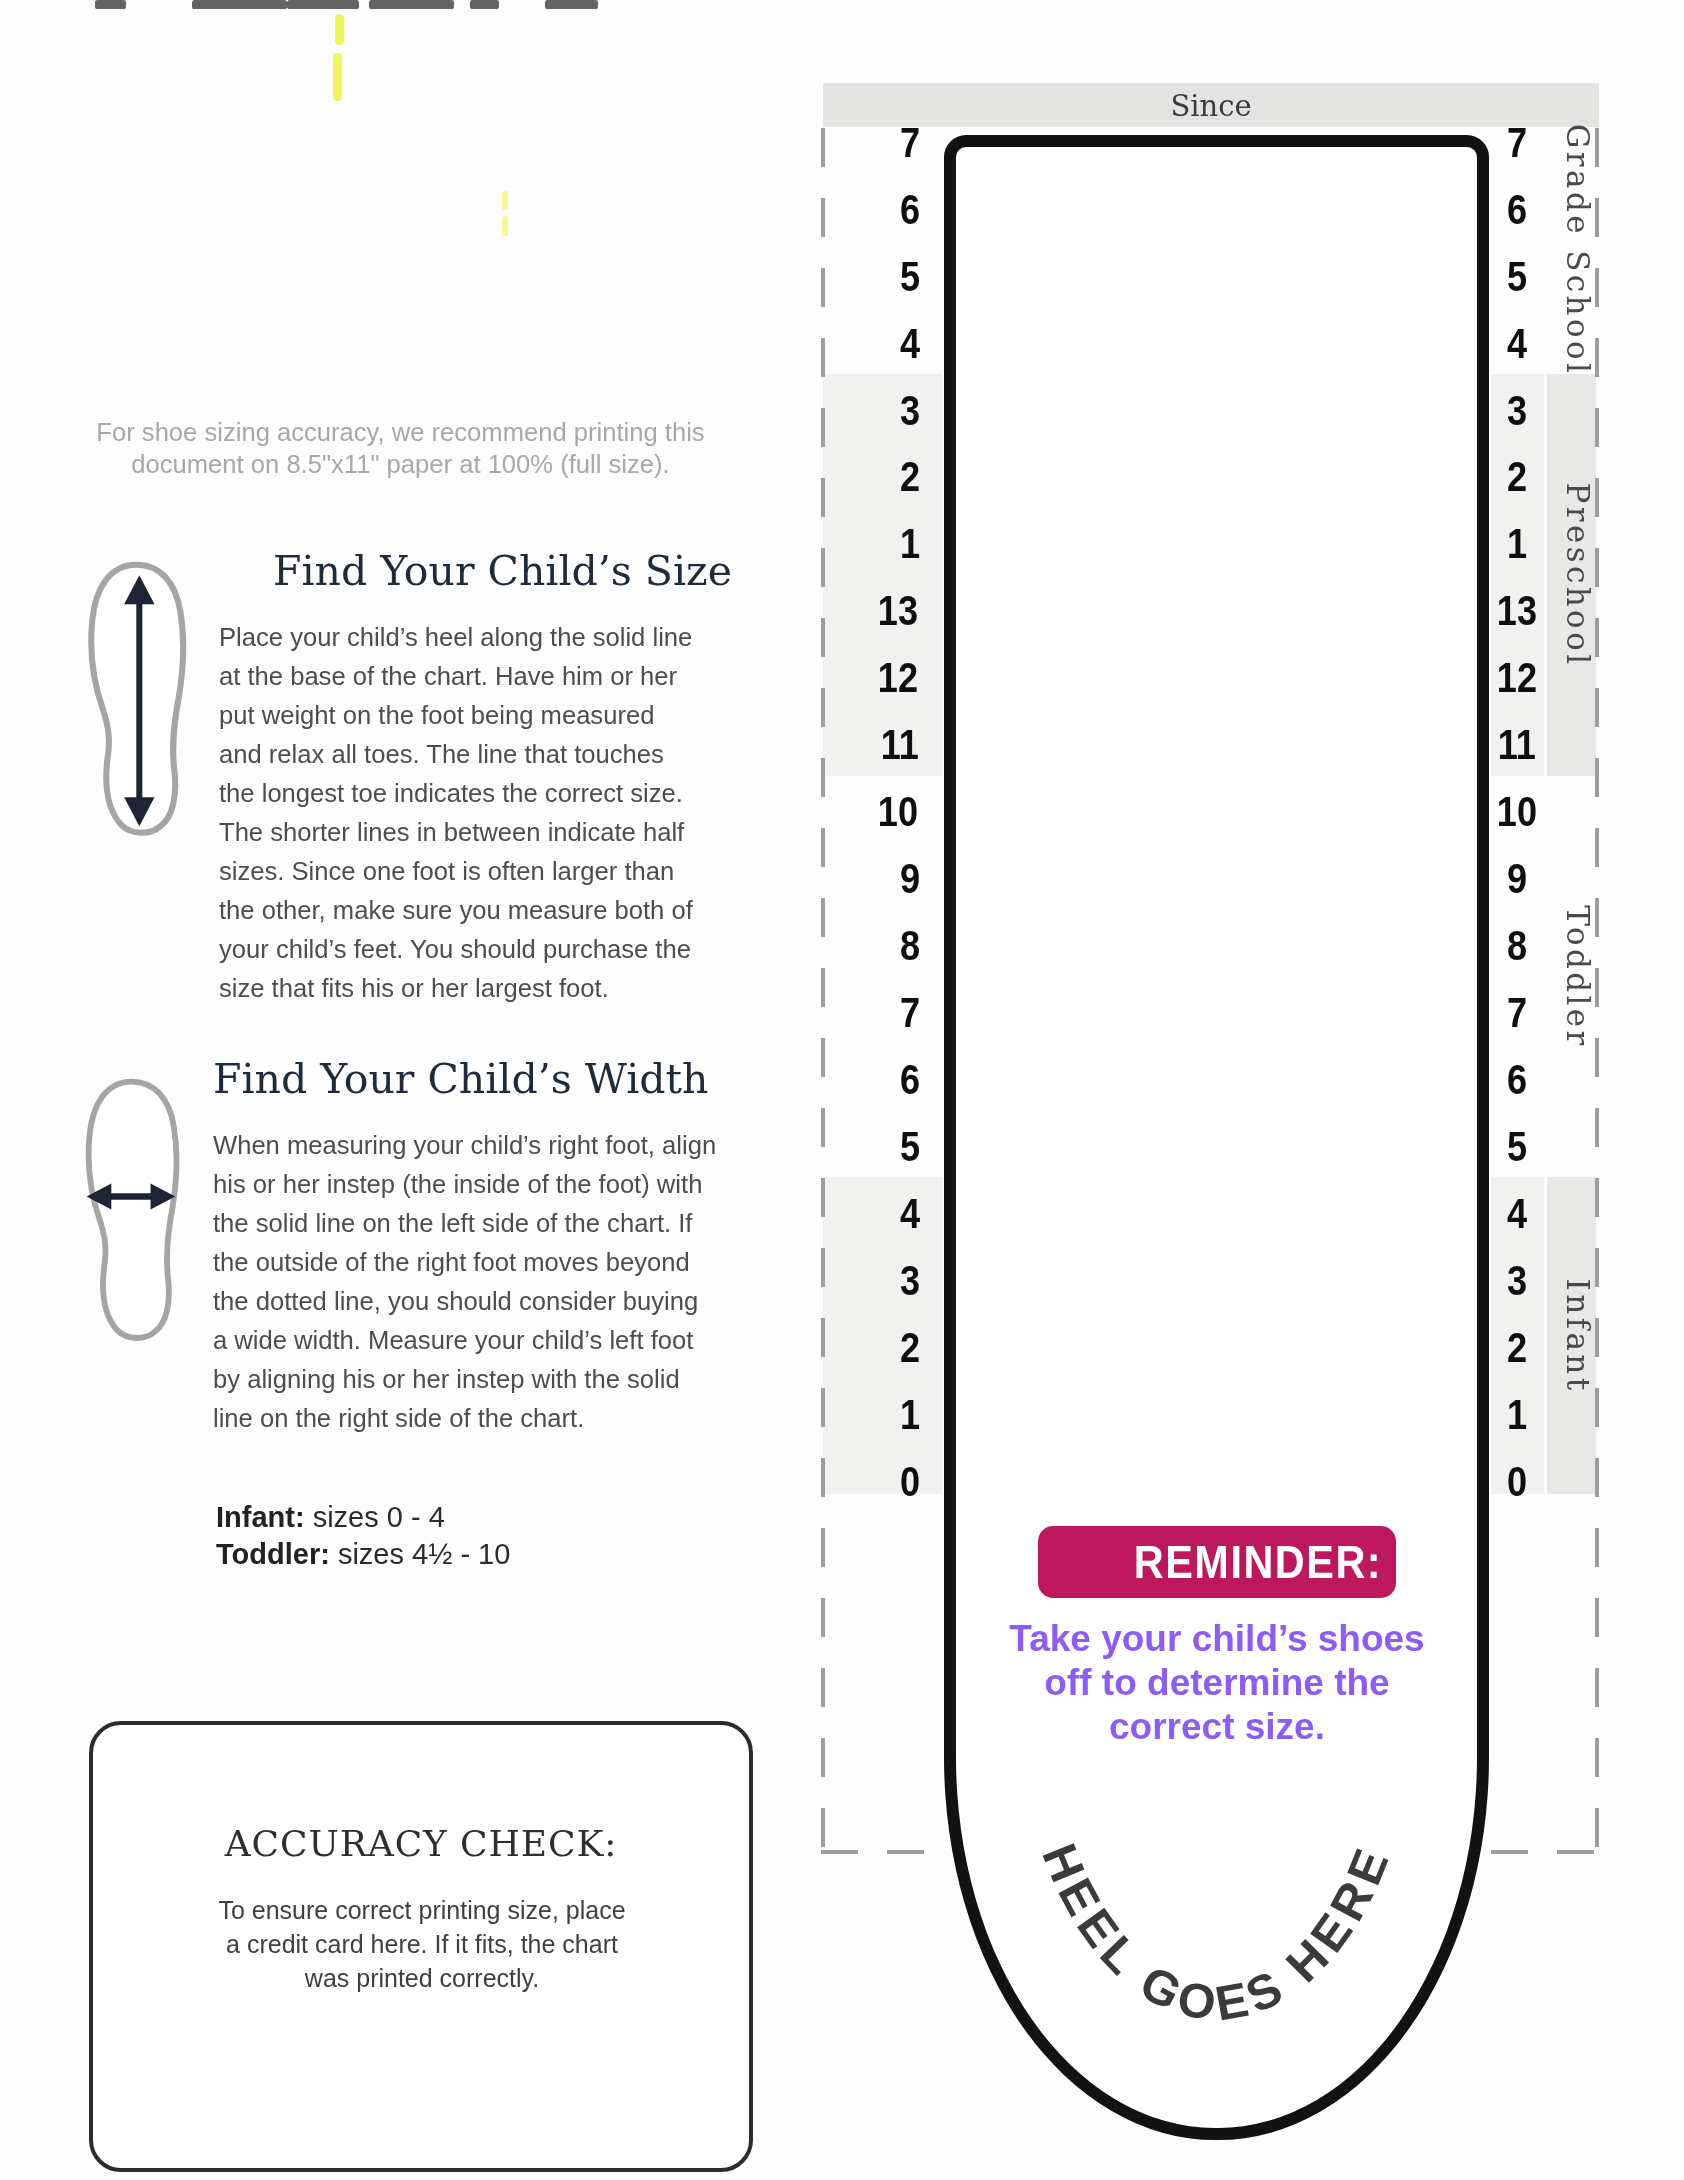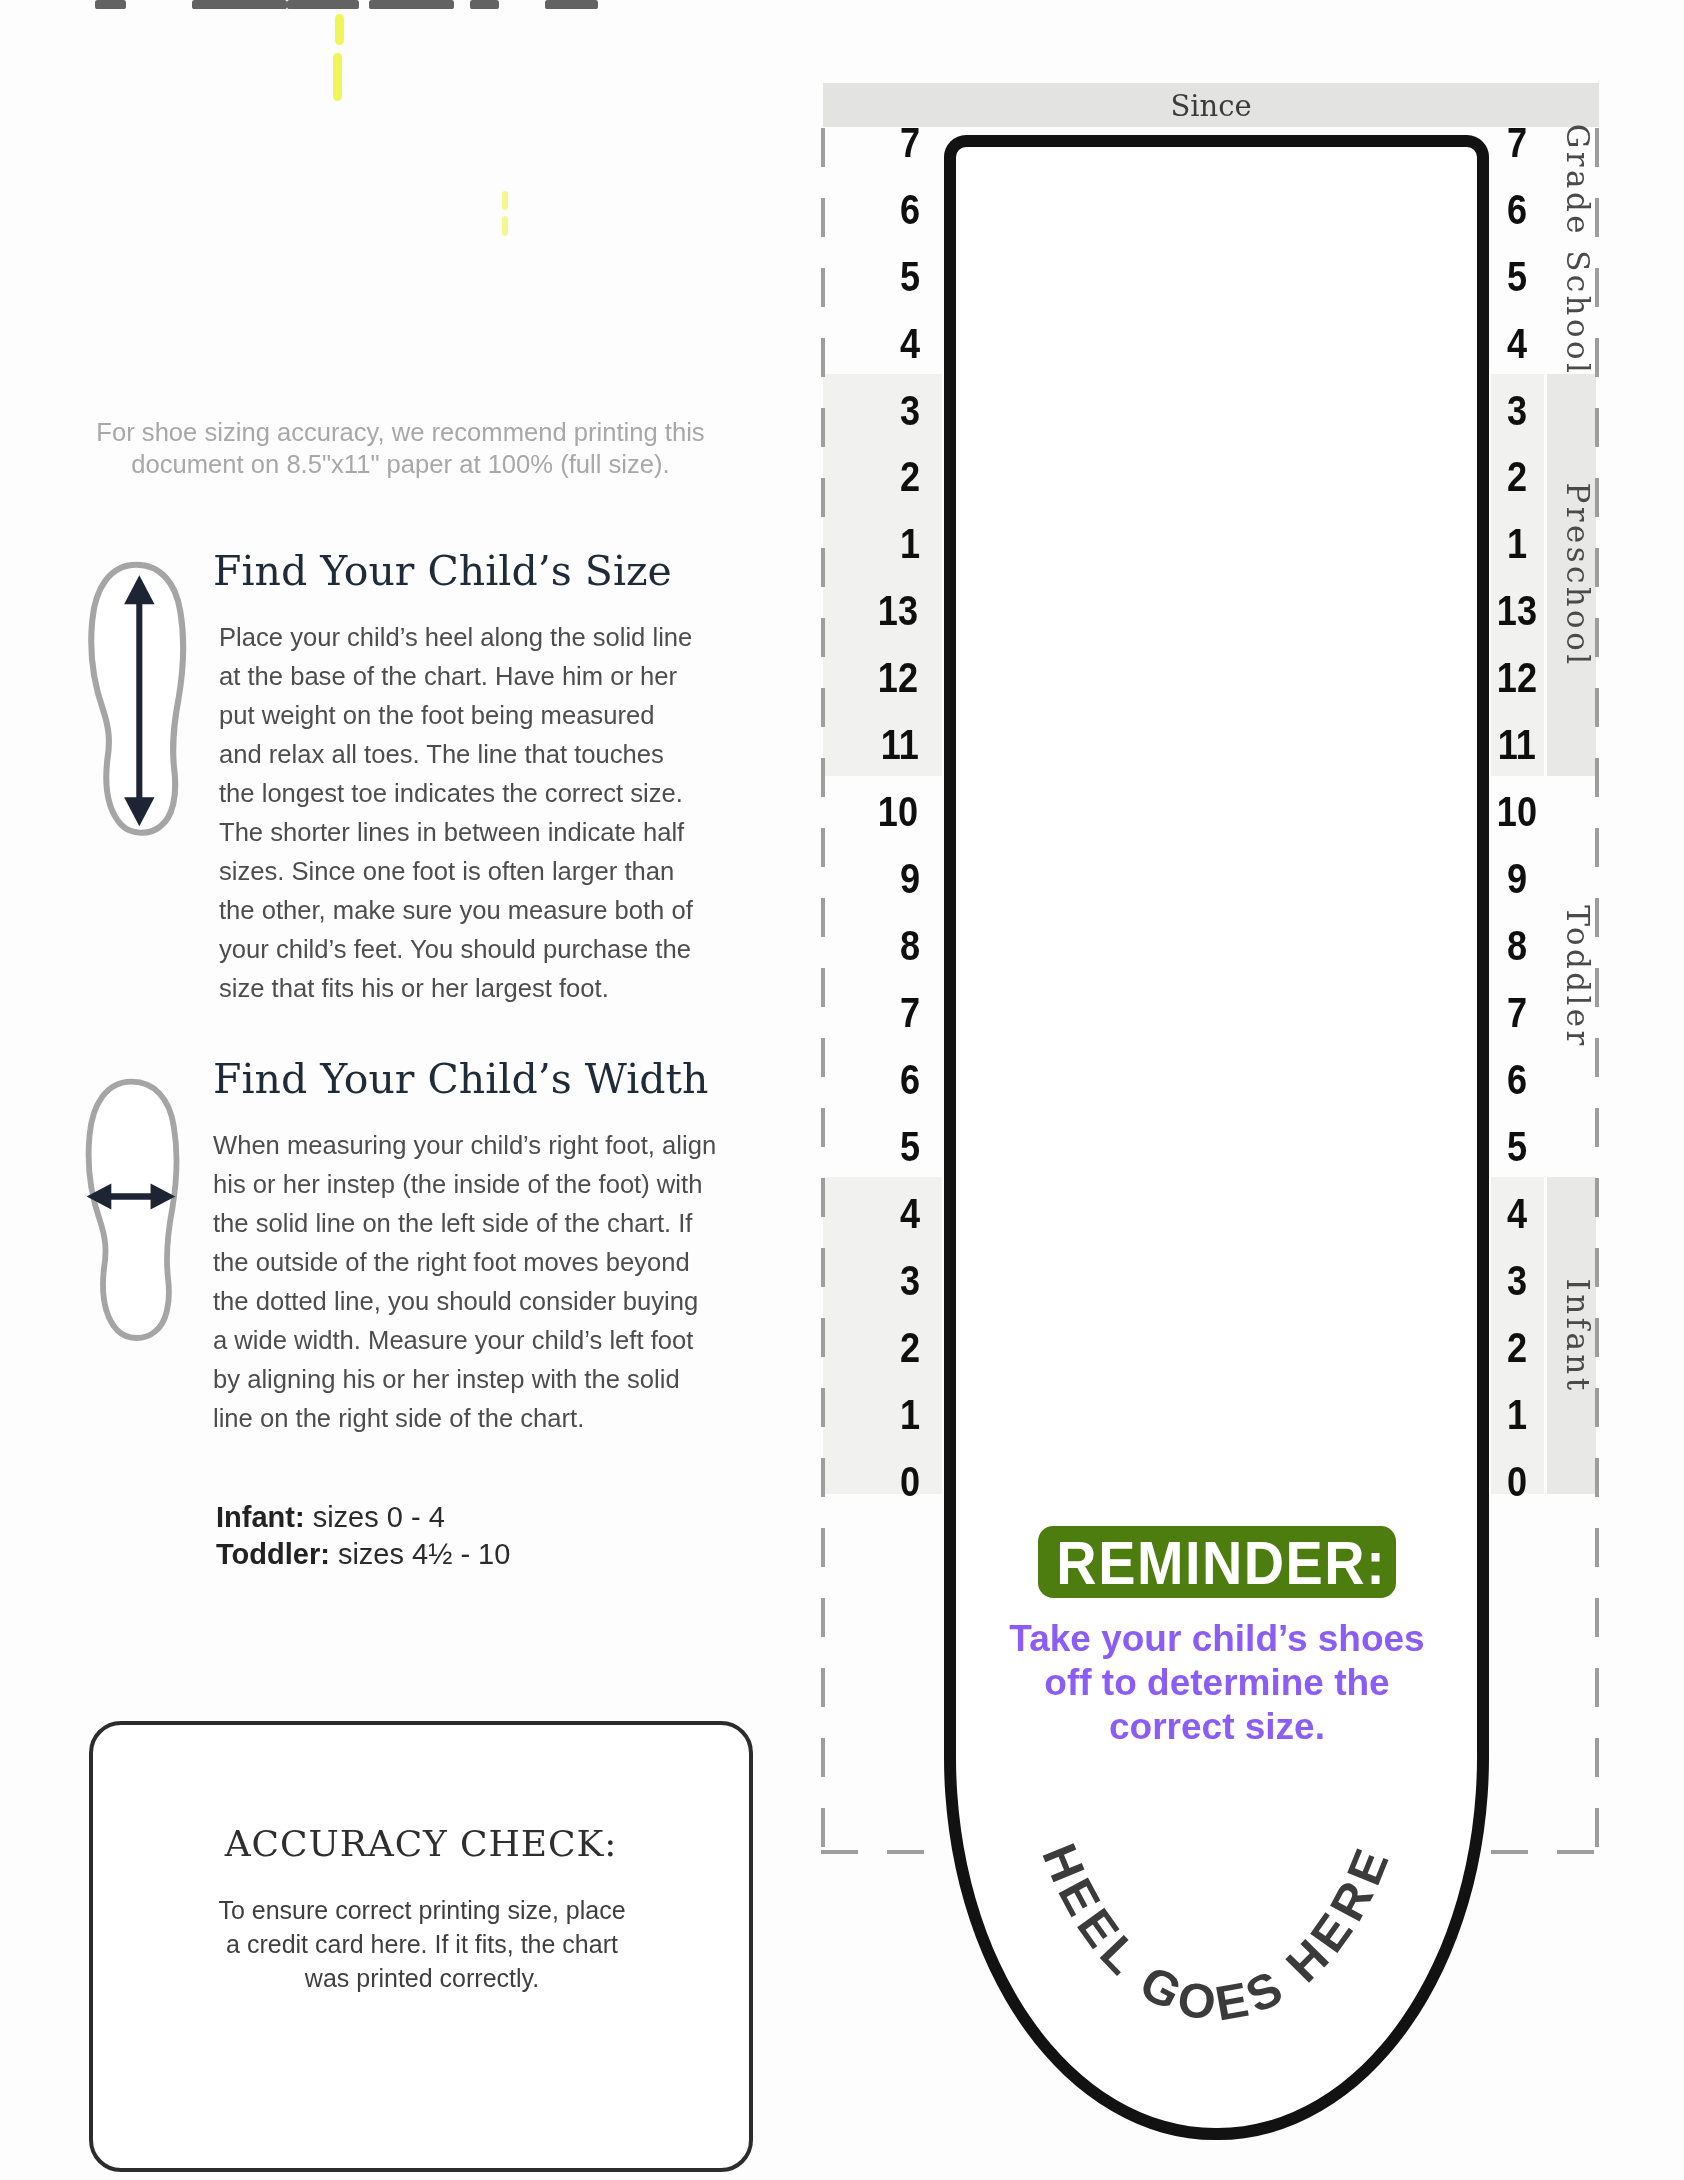--- a/index.html
+++ b/index.html
@@ -8,21 +8,21 @@
   .abs{position:absolute;}
   .multiline{white-space:pre-line;}
 
   
   .doc-title{left:31px;top:308px;width:775px;text-align:center;
     font-family:"DejaVu Serif", serif;font-weight:400;font-size:60px;letter-spacing:3.4px;color:#2e2e2e;}
   .doc-subtitle{left:60px;top:416px;width:681px;text-align:center;
     font-size:25.6px;line-height:32px;color:#a8a8a8;}
   .section-heading{font-family:"DejaVu Serif", serif;font-size:41px;color:#1f2b38;}
   .section-body{font-size:25.6px;line-height:39px;color:#4d4d4d;}
-  .h1-pos{left:213px;top:547px;width:579px;}
+  .h1-pos{left:213px;top:547px;width:579px;text-align:center;}
   .b1-pos{left:213px;top:618px;width:579px;margin-left:6px;}
   .h2-pos{left:213px;top:1055px;width:579px;}
   .b2-pos{left:213px;top:1126px;width:588px;}
   .ranges{left:216px;top:1499px;width:545px;font-size:29px;line-height:37px;color:#2b2b2b;}
   .ranges .row{height:37px;}
   .ranges b{font-weight:bold;color:#222;}
   .acc-box{left:89px;top:1721px;width:656px;height:443px;border:4.3px solid #2c2c2c;border-radius:32px;background:#fff;}
   .acc-title{left:89px;top:1823px;width:664px;text-align:center;
     font-family:"DejaVu Serif", serif;font-size:36px;color:#2e2e2e;letter-spacing:0.9px;}
   .acc-body{left:124px;top:1893px;width:596px;text-align:center;font-size:25px;line-height:34px;color:#3f3f3f;}
@@ -35,22 +35,22 @@
   .wide-bar{left:823px;top:83px;width:776px;height:44px;background:#e3e3e1;
     text-align:center;line-height:46px;font-family:"DejaVu Serif", serif;font-size:29px;color:#3c3c3c;}
   .dash-v{width:4.3px;background:repeating-linear-gradient(180deg,#9e9e9e 0 39px,transparent 39px 70px);}
   .dash-h{height:4.3px;background:repeating-linear-gradient(90deg,#9e9e9e 0 37px,transparent 37px 66px);}
   .foot-ruler{left:944px;top:135px;width:521px;height:1981px;border:12px solid #121212;background:#ffffff;
     border-radius:22px 22px 271px 271px / 22px 22px 383px 383px;}
   .size-line{background:#121212;}
   .num{font-weight:bold;font-size:43px;color:#0f0f0f;line-height:51px;}
   .num span{display:inline-block;transform:scaleX(.84);}
   .cat-label{writing-mode:vertical-rl;font-family:"DejaVu Serif", serif;font-size:31px;letter-spacing:3.4px;color:#4a4a4a;}
-  .badge{left:1038px;top:1526px;width:358px;height:72px;background:#4d7c0f;border-radius:15.3px;
-    text-align:right;color:#ffffff;font-weight:bold;font-size:62px;line-height:73px;letter-spacing:1.7px;}
+  .badge{left:1038px;top:1526px;width:358px;height:72px;background:#be185d;border-radius:15.3px;
+    text-align:right;color:#ffffff;font-weight:bold;font-size:46px;line-height:73px;letter-spacing:1.7px;}
   .badge span{display:inline-block;transform:scaleX(.9);}
   .reminder-body{left:974px;top:1617px;width:486px;text-align:center;
     font-size:37px;line-height:44px;font-weight:bold;color:#8b5cf6;}
 </style>
 </head>
 <body>
 
 <div id="page">
 
   <div class="abs smudge" style="left:95px;width:31px;"></div>

